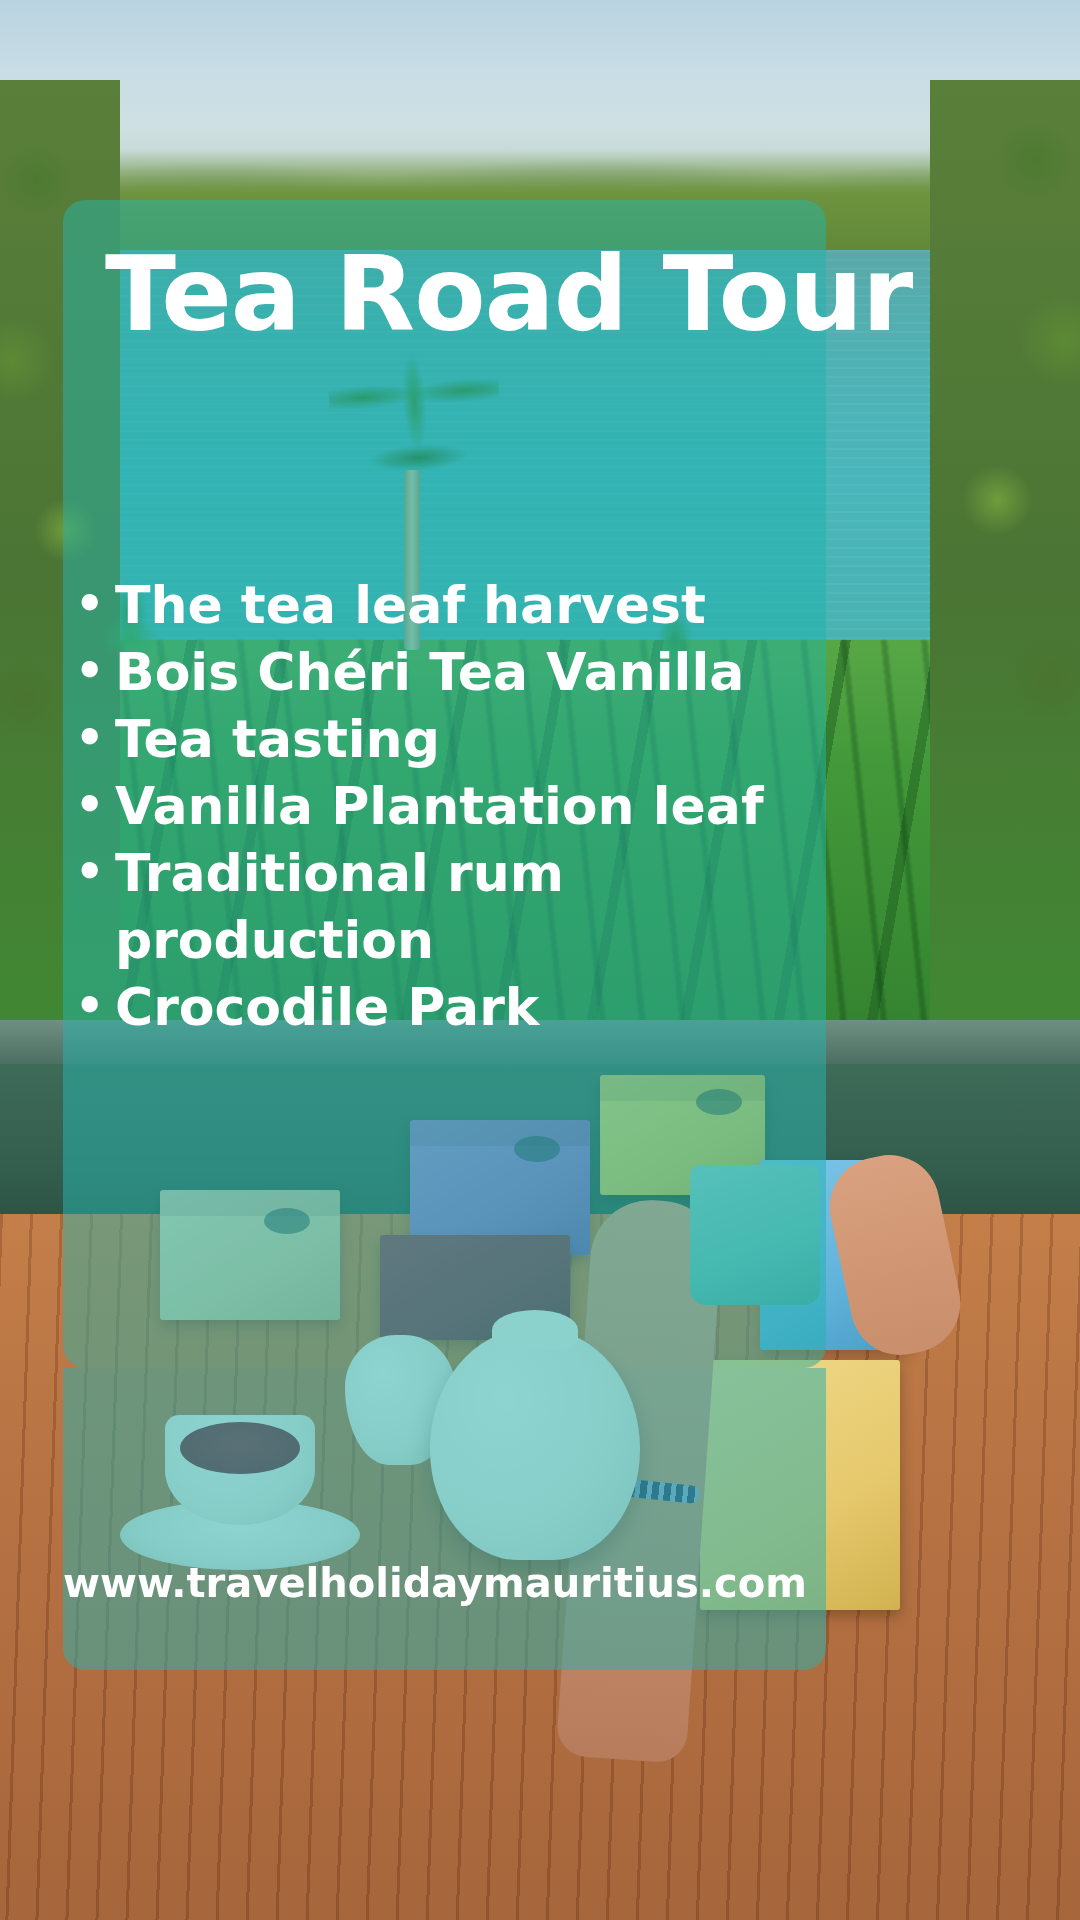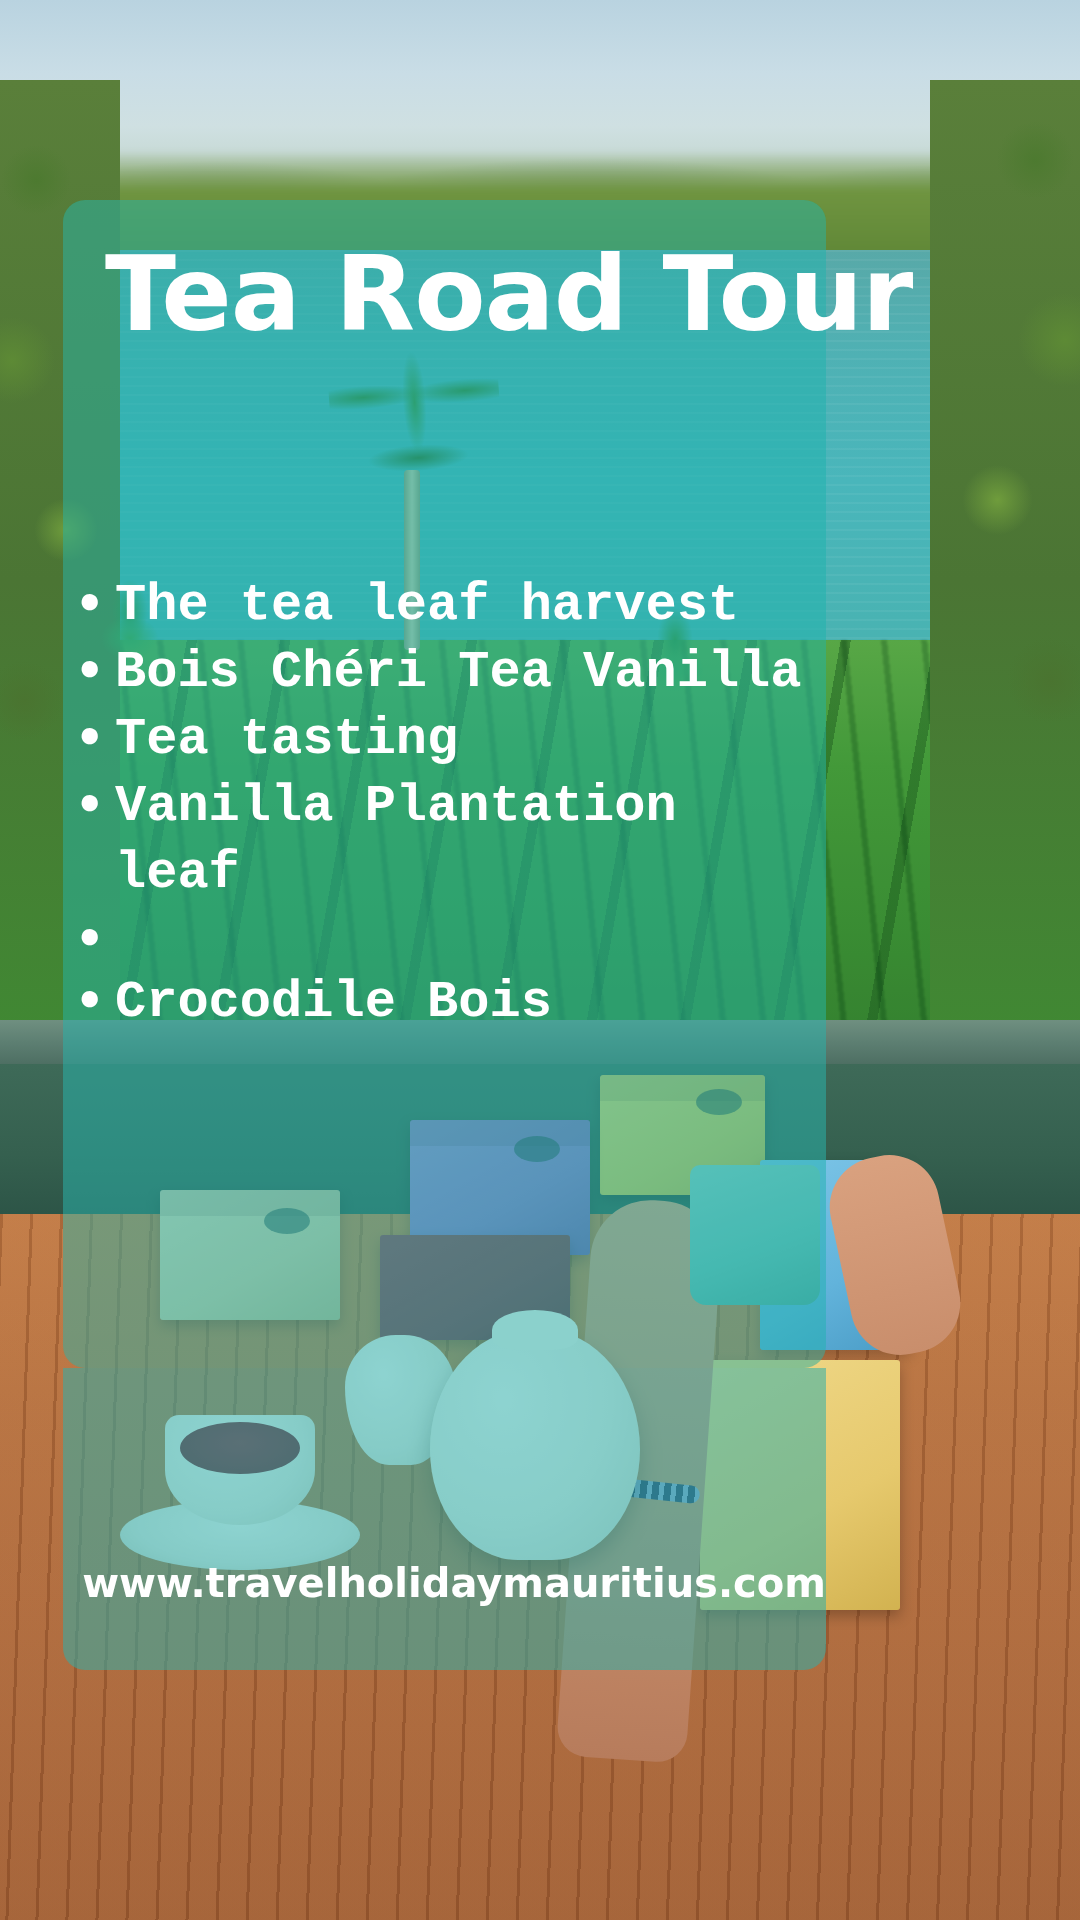--- a/index.html
+++ b/index.html
@@ -294,32 +294,31 @@
   }
   .bullet-dot {
     flex: 0 0 auto;
     width: 40px;
     text-align: left;
     font-size: 46px;
     line-height: 1.35;
   }
   .bullet-text {
     flex: 1 1 auto;
-    font-family: Liberation Mono, monospace;
   }
   .bullet-text .cont-line {
     display: block;
     padding-left: 14px;
   }
   .site-url {
     position: absolute;
     left: 0;
     top: 1360px;
     width: 100%;
-    text-align: right;
+    text-align: left;
     color: #ffffff;
     font-family: "DejaVu Sans", sans-serif;
     font-size: 40px;
     font-weight: bold;
     letter-spacing: 0px;
   }
 </style>
 </head>
 <body>
 
@@ -389,23 +388,24 @@
         <span class="bullet-dot">•</span>
         <span class="bullet-text">Tea tasting</span>
       </li>
       <li class="bullet-item">
         <span class="bullet-dot">•</span>
         <span class="bullet-text">Vanilla Plantation leaf</span>
       </li>
       <li class="bullet-item">
         <span class="bullet-dot">•</span>
         <span class="bullet-text">
+          <span>Traditional rum production</span>
         </span>
       </li>
       <li class="bullet-item">
         <span class="bullet-dot">•</span>
-        <span class="bullet-text">Crocodile Bois</span>
+        <span class="bullet-text">Crocodile Park</span>
       </li>
     </ul>
 
     <div class="site-url">www.travelholidaymauritius.com</div>
   </div>
 </div>
 
 </body></html>

